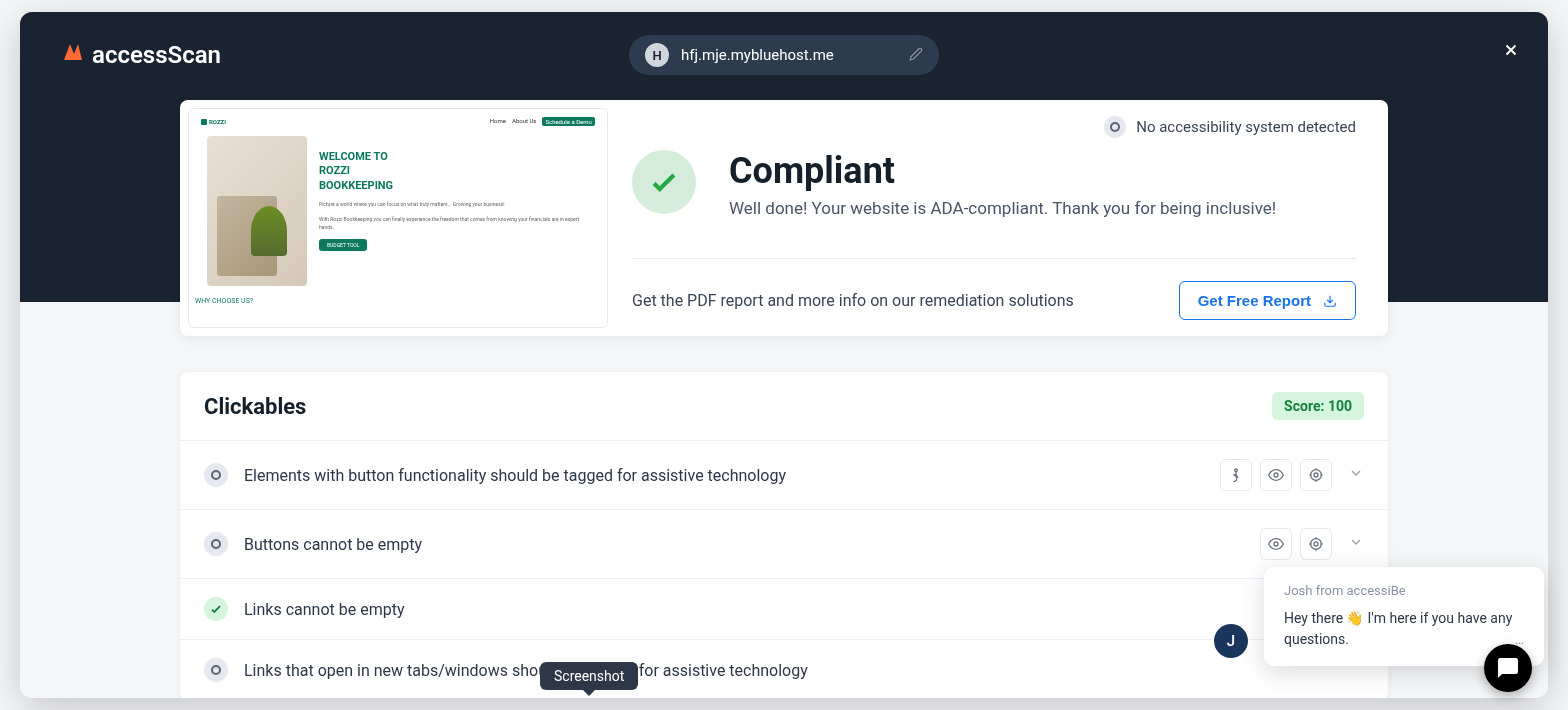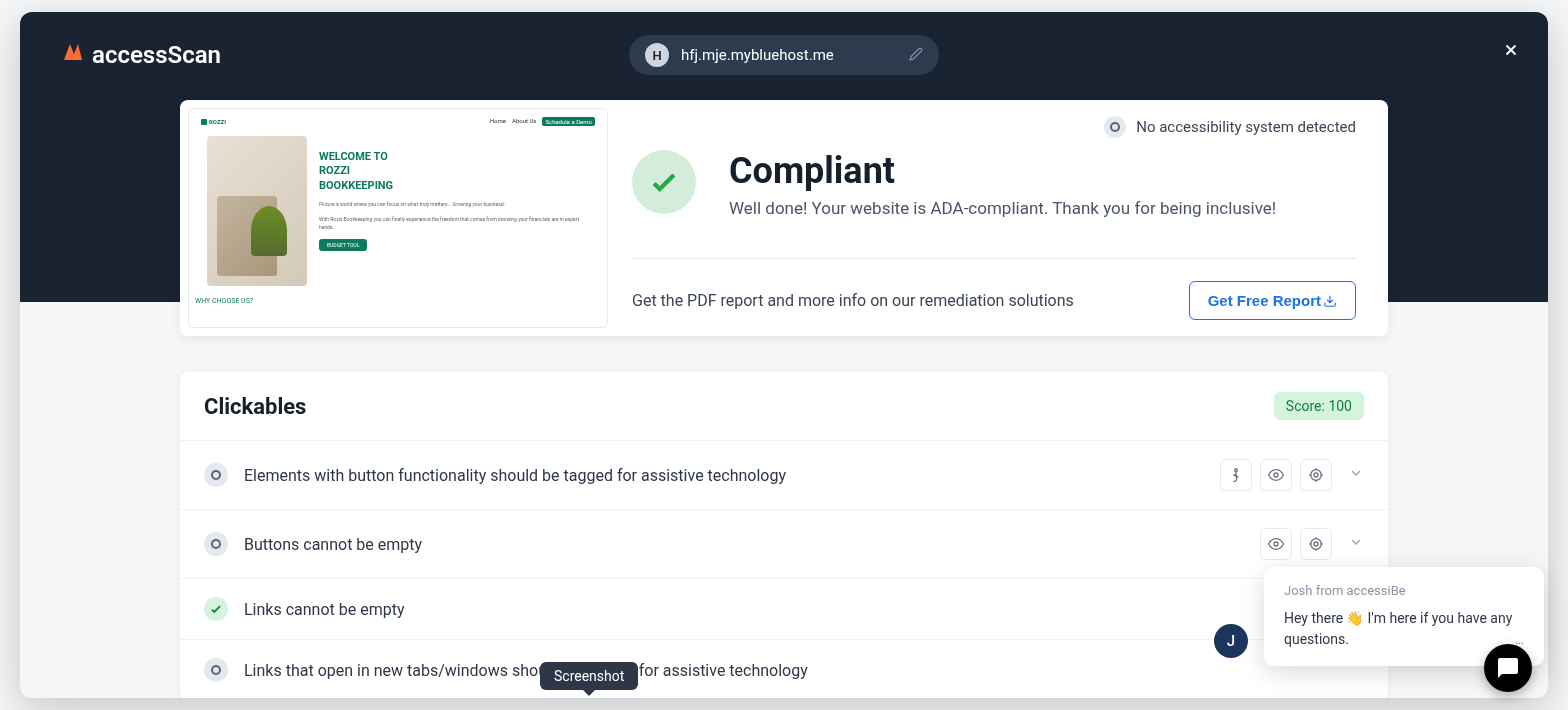--- a/index.html
+++ b/index.html
@@ -256,21 +256,21 @@
     .report-btn {
       border: 1.5px solid #1a73e8;
       color: #1a73e8;
       background: #fff;
       border-radius: 6px;
       padding: 10px 18px;
       font-size: 15px;
       font-weight: 600;
       display: flex;
       align-items: center;
-      gap: 2px;
+      gap: 12px;
       cursor: pointer;
     }
     .section-card {
       margin: 18px 160px 0;
       background: #fff;
       border-radius: 8px;
       box-shadow: 0 2px 8px rgba(0,0,0,0.05);
     }
     .section-header {
       display: flex;
@@ -282,21 +282,21 @@
       font-size: 22px;
       font-weight: 700;
       color: #15202b;
     }
     .score-badge {
       background: #d4f4dd;
       color: #15803d;
       padding: 6px 12px;
       border-radius: 6px;
       font-size: 14px;
-      font-weight: 400;
+      font-weight: 700;
     }
     .rule-row {
       display: flex;
       align-items: center;
       padding: 18px 24px;
       border-top: 1px solid #eef0f4;
       gap: 16px;
     }
     .rule-icon {
       width: 24px;

